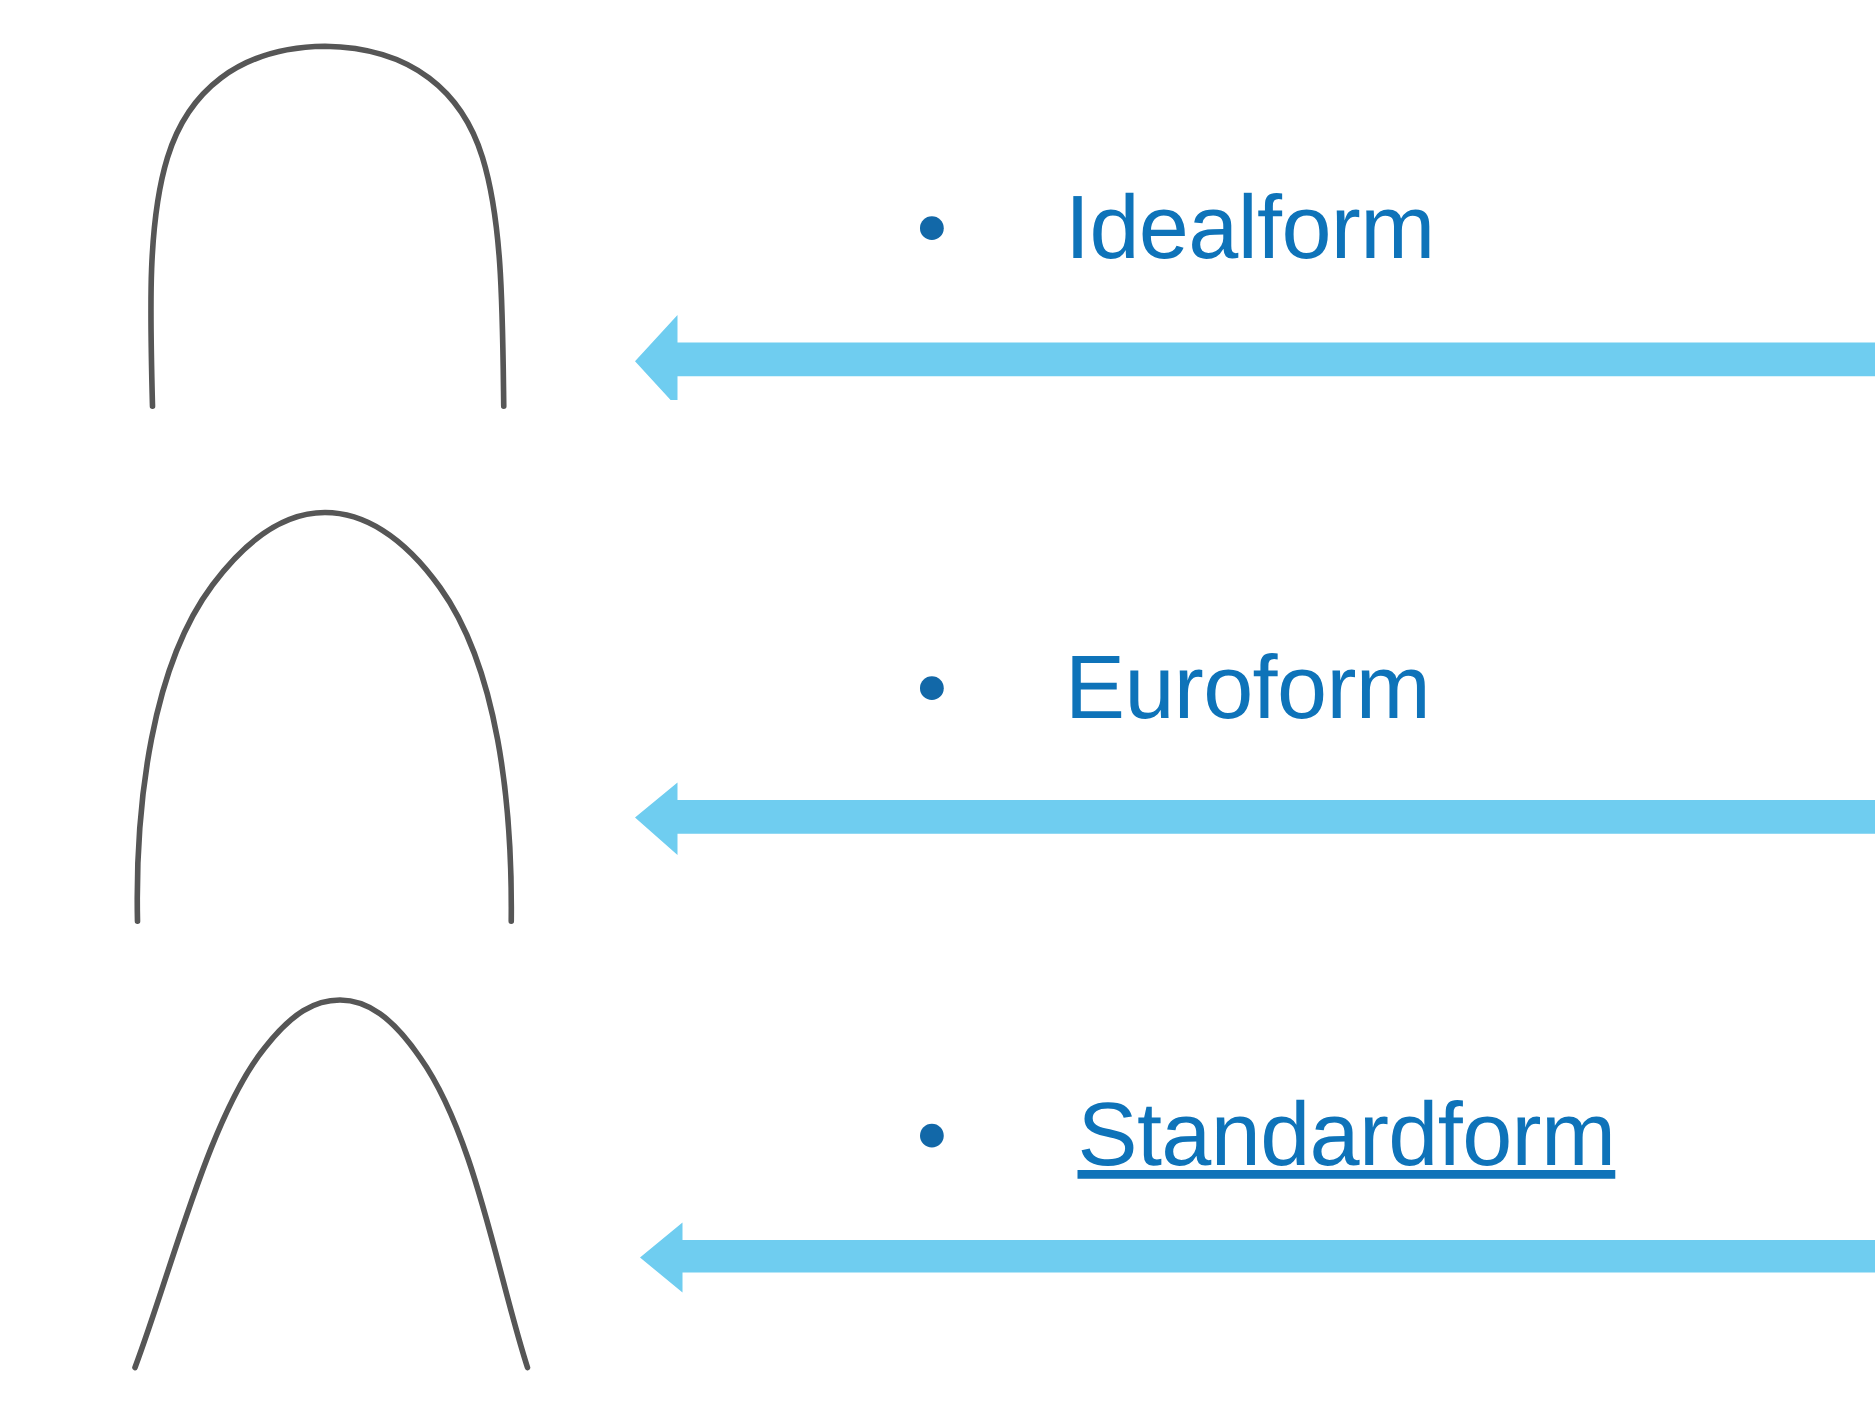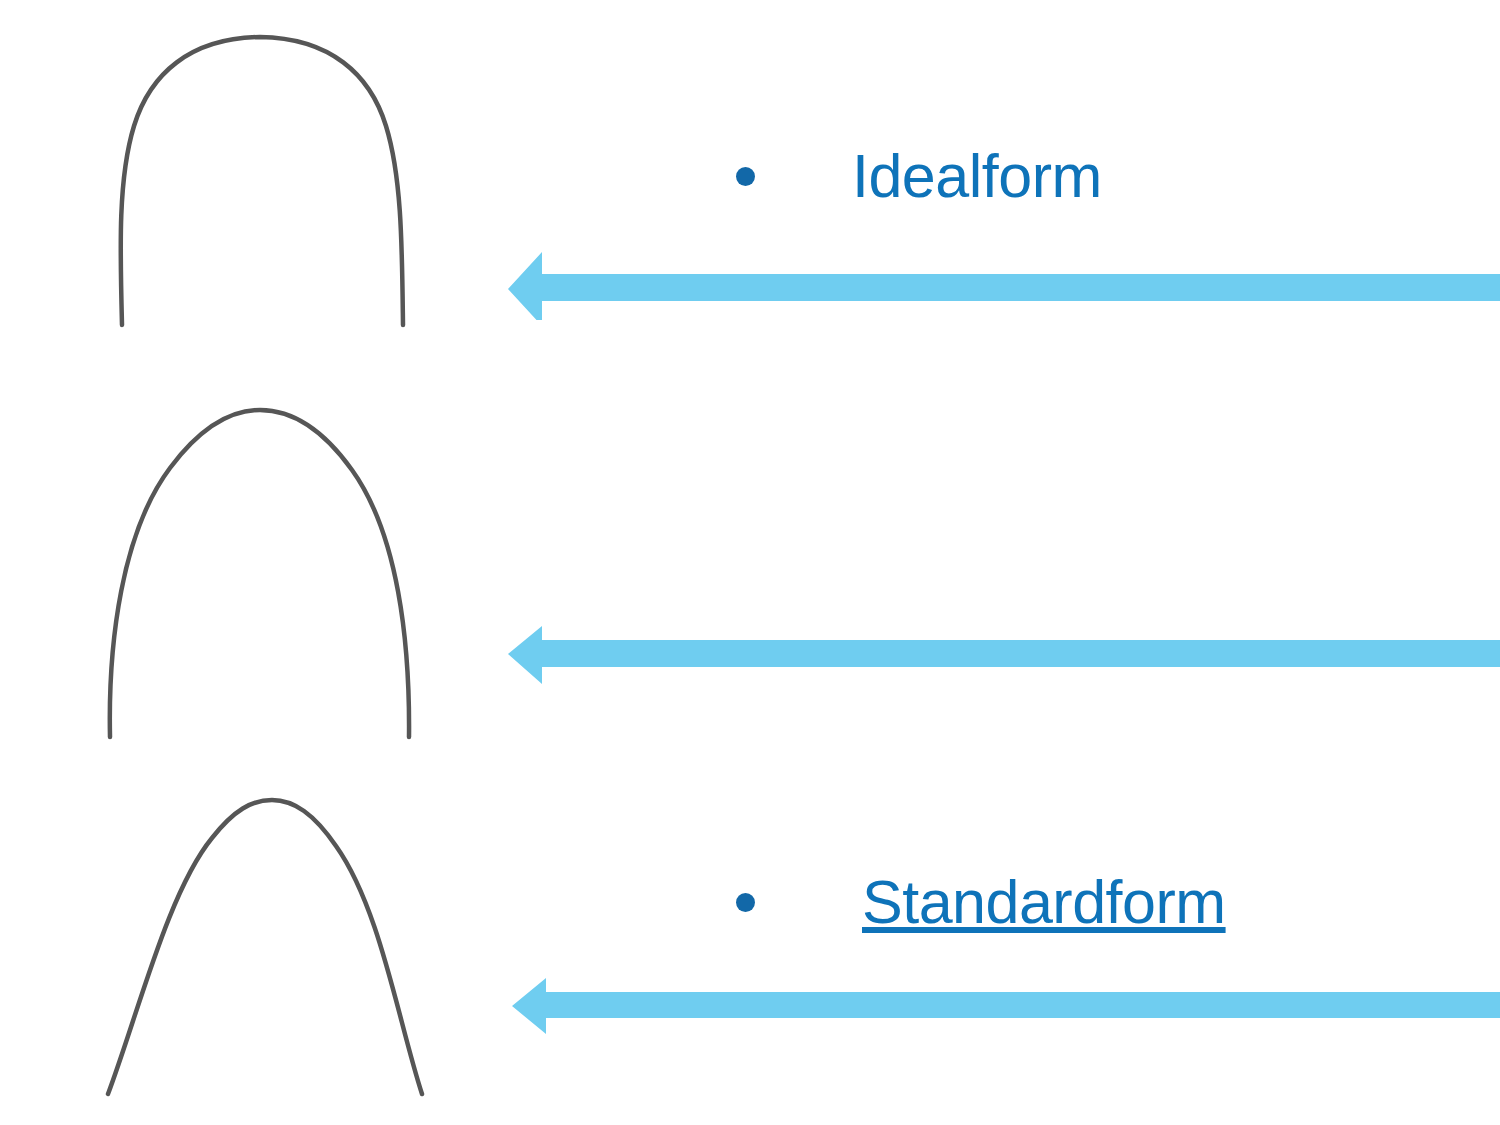--- a/index.html
+++ b/index.html
@@ -56,21 +56,21 @@
     align-items: center;
   }
   .bullet-dot {
     width: 19px;
     height: 19px;
     border-radius: 50%;
     background: #1268A8;
     flex: 0 0 auto;
   }
   .bullet-label {
-    font-size: 61px;
+    font-size: 72px;
     line-height: 1;
     color: #0E73B9;
     white-space: nowrap;
     font-weight: 400;
     letter-spacing: -0.5px;
   }
 
   #row-ideal     { left: 736px; top: 146px; }
   #row-euro      { left: 736px; top: 514px; }
   #row-standard  { left: 736px; top: 872px; }
@@ -130,19 +130,23 @@
     <svg width="991" height="70" viewBox="0 0 991 70" preserveAspectRatio="none" aria-hidden="true">
       <path class="arrow-shape" d="M 0 36 L 34 8 L 34 22 L 991 22 L 991 48 L 34 48 L 34 64 Z"></path>
     </svg>
   </div>
 
   <div class="bullet-row" id="row-ideal">
     <span class="bullet-dot"></span>
     <span class="bullet-label">Idealform</span>
   </div>
 
+  <div class="bullet-row" id="row-euro">
+    <span class="bullet-dot"></span>
+    <span class="bullet-label">Euroform</span>
+  </div>
 
   <div class="bullet-row" id="row-standard">
     <span class="bullet-dot"></span>
     <span class="bullet-label">Standardform</span>
   </div>
 
 </div>
 
 </body></html>

